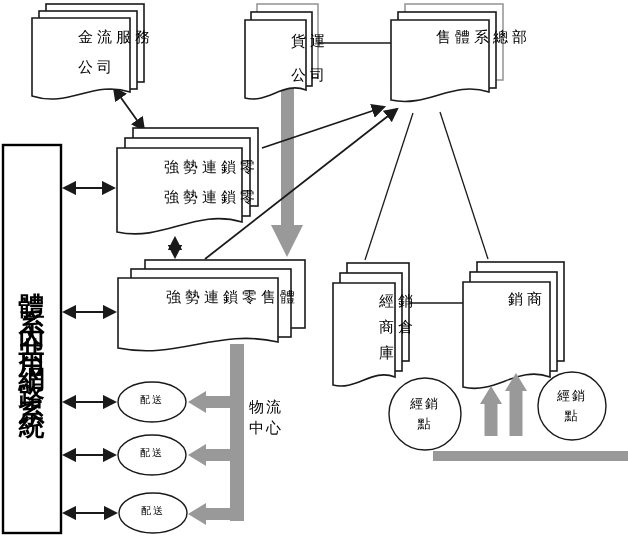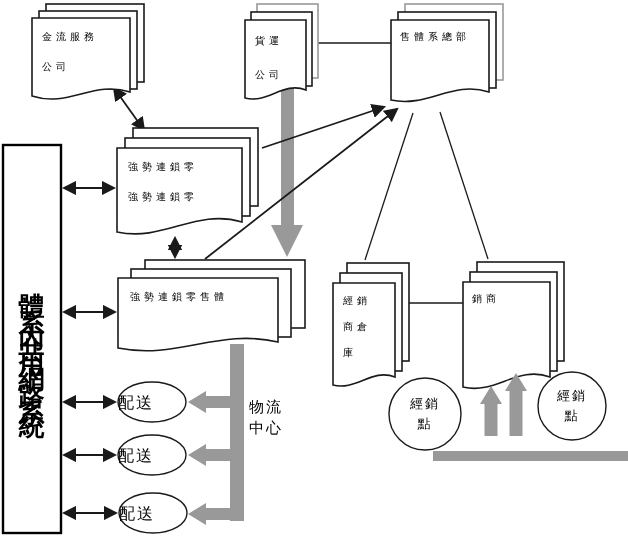--- a/index.html
+++ b/index.html
@@ -2,25 +2,25 @@
 <html><head>
 <meta charset="utf-8">
 <style>
   html,body{margin:0;padding:0;background:#fff;}
   #stage{
     position:relative;width:628px;height:538px;background:#ffffff;overflow:hidden;
     font-family:"DejaVu Serif","Liberation Serif",serif;color:#000;
   }
   #diagram-svg{position:absolute;left:0;top:0;}
   .lbl{position:absolute;white-space:nowrap;}
-  .doc-label{font-size:10px;letter-spacing:4px;line-height:30px;}
+  .doc-label{font-size:15px;letter-spacing:4px;line-height:30px;margin-left:36px;}
   .doc-label div{white-space:nowrap;}
   .logistics-label{line-height:28px;text-align:center;}
   .warehouse-label{line-height:26px;}
-  .delivery-label{font-size:16px;letter-spacing:2px;width:68px;}
+  .delivery-label{font-size:10px;letter-spacing:2px;text-align:center;width:68px;}
   .outlet-label{font-size:13px;letter-spacing:2px;text-align:center;width:68px;line-height:20px;}
   .dc-label{font-size:15px;letter-spacing:2px;line-height:21px;}
   .network-label-wrap{
     position:absolute;left:3px;top:145px;width:58px;height:388px;
     display:flex;align-items:center;justify-content:center;
   }
   .network-label{
     writing-mode:vertical-rl;text-orientation:upright;
     font-size:26px;font-weight:bold;letter-spacing:15px;line-height:58px;
   }

